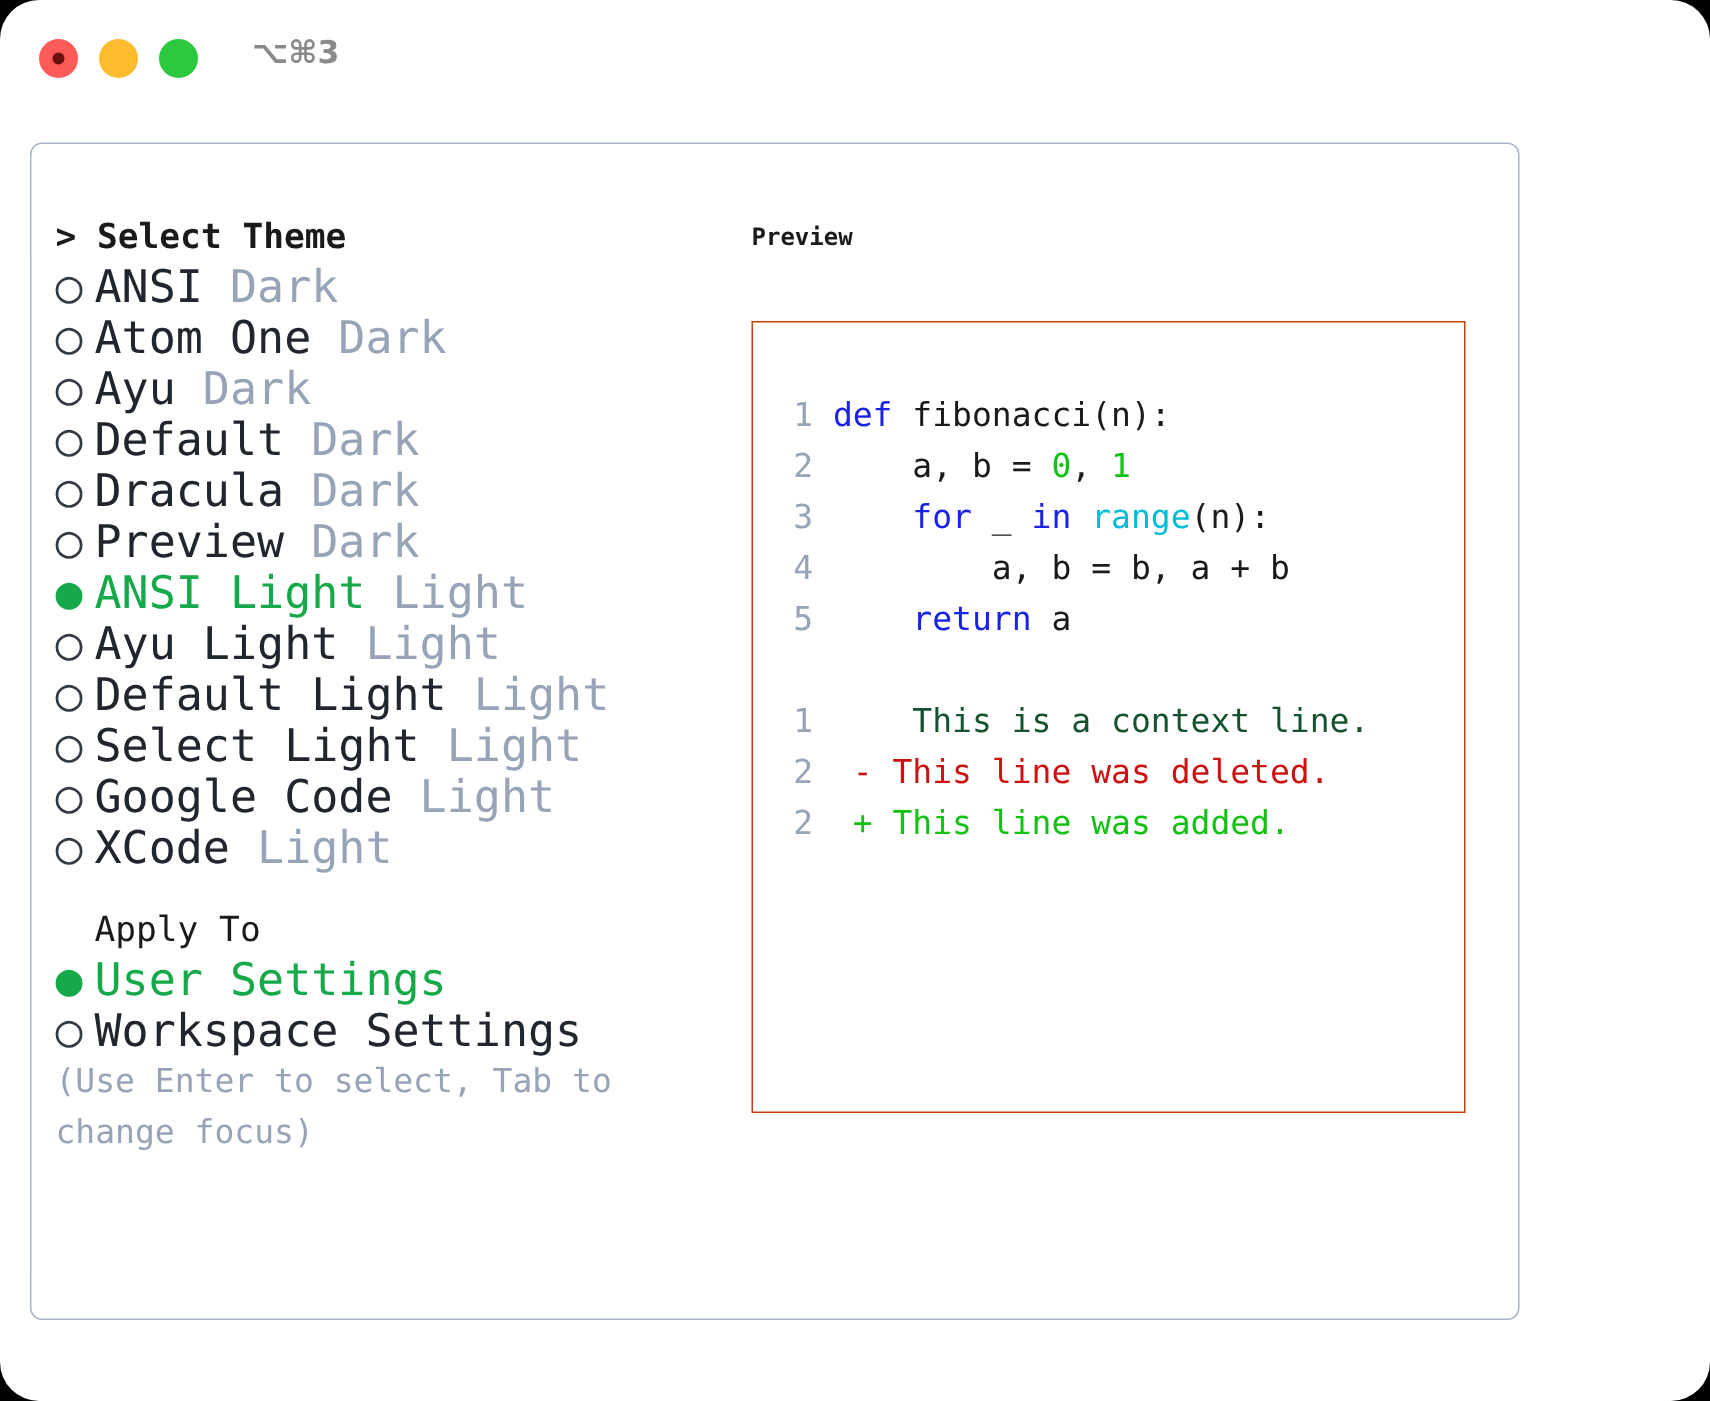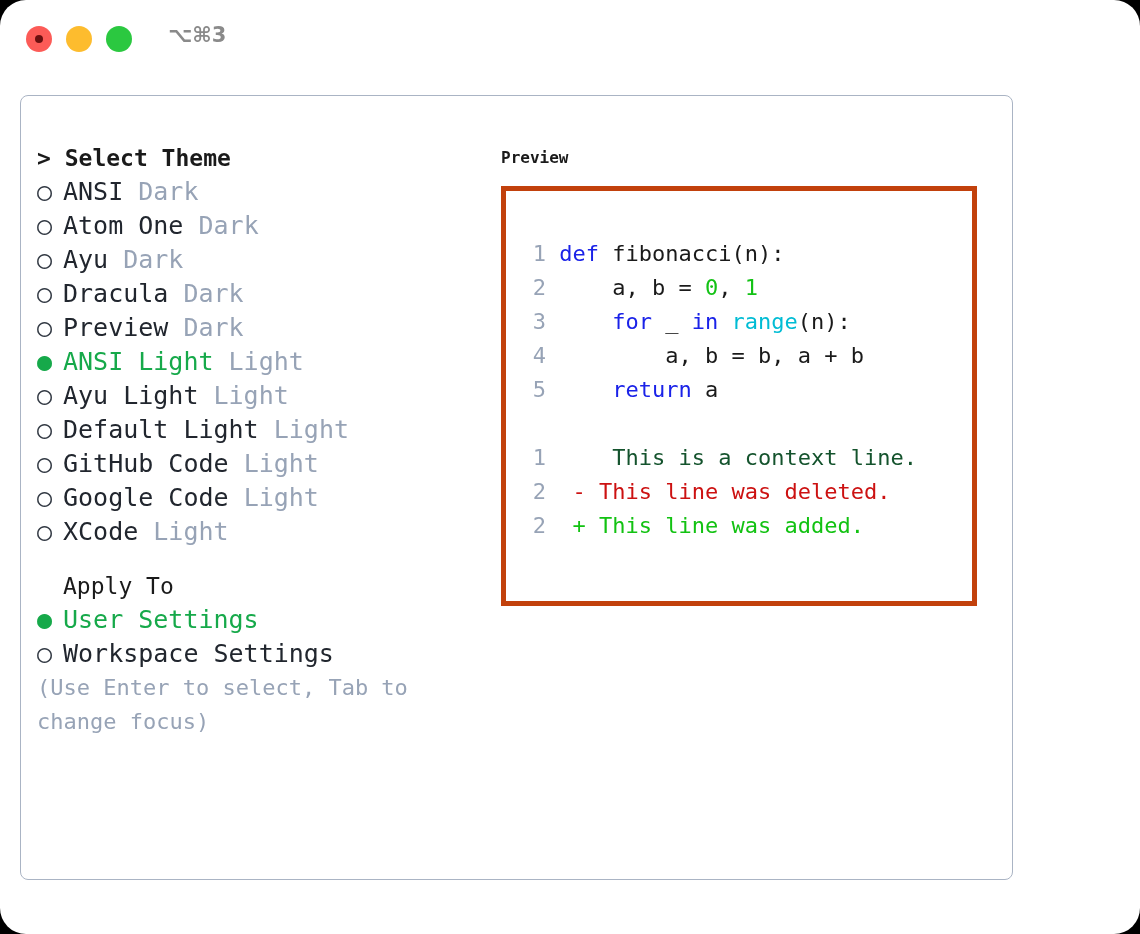--- a/index.html
+++ b/index.html
@@ -89,21 +89,21 @@
     line-height: 34px;
     white-space: pre;
   }
   .section-heading.plain {
     font-weight: normal;
     color: #1a1a1a;
   }
 
   .opt-row {
     display: block;
-    font-size: 25px;
+    font-size: 30px;
     line-height: 34px;
     color: #333a44;
     white-space: pre;
   }
   .marker {
     display: inline-block;
     width: 26px;
     color: #333a44;
   }
   .opt-row.selected .marker { color: #16a94a; }
@@ -129,24 +129,24 @@
     width: 490px;
   }
   #preview-heading {
     font-size: 16px;
     font-weight: bold;
     color: #1a1a1a;
     line-height: 34px;
     white-space: pre;
   }
   #preview-box {
-    margin-top: 11px;
+    margin-top: 39px;
     width: 476px;
-    height: 420px;
-    border: 5px solid #c2410c;
+    height: 528px;
+    border: 1px solid #c2410c;
     background: #ffffff;
     box-sizing: border-box;
     position: relative;
   }
   #code-area {
     position: absolute;
     left: 14px;
     top: 46px;
     font-size: 22px;
     line-height: 34px;
@@ -185,26 +185,27 @@
   <div id="panel">
 
     <div id="left-col">
 
       <div class="section-heading">&gt; Select Theme</div>
 
       <div id="theme-list">
           <div class="opt-row"><span class="marker">○</span><span class="opt-name">ANSI</span><span class="opt-suffix"> Dark</span></div>
           <div class="opt-row"><span class="marker">○</span><span class="opt-name">Atom One</span><span class="opt-suffix"> Dark</span></div>
           <div class="opt-row"><span class="marker">○</span><span class="opt-name">Ayu</span><span class="opt-suffix"> Dark</span></div>
+          <div class="opt-row"><span class="marker">○</span><span class="opt-name">Default</span><span class="opt-suffix"> Dark</span></div>
           <div class="opt-row"><span class="marker">○</span><span class="opt-name">Dracula</span><span class="opt-suffix"> Dark</span></div>
           <div class="opt-row"><span class="marker">○</span><span class="opt-name">Preview</span><span class="opt-suffix"> Dark</span></div>
           <div class="opt-row selected"><span class="marker">●</span><span class="opt-name">ANSI Light</span><span class="opt-suffix"> Light</span></div>
           <div class="opt-row"><span class="marker">○</span><span class="opt-name">Ayu Light</span><span class="opt-suffix"> Light</span></div>
           <div class="opt-row"><span class="marker">○</span><span class="opt-name">Default Light</span><span class="opt-suffix"> Light</span></div>
-          <div class="opt-row"><span class="marker">○</span><span class="opt-name">GitHub Code</span><span class="opt-suffix"> Light</span></div>
+          <div class="opt-row"><span class="marker">○</span><span class="opt-name">Select Light</span><span class="opt-suffix"> Light</span></div>
           <div class="opt-row"><span class="marker">○</span><span class="opt-name">Google Code</span><span class="opt-suffix"> Light</span></div>
           <div class="opt-row"><span class="marker">○</span><span class="opt-name">XCode</span><span class="opt-suffix"> Light</span></div>
         </div>
 
       <div id="apply-to-block">
         <div class="section-heading plain" id="apply-to-heading">Apply To</div>
         <div id="apply-to-list">
             <div class="opt-row selected"><span class="marker">●</span><span class="opt-name">User Settings</span></div>
             <div class="opt-row"><span class="marker">○</span><span class="opt-name">Workspace Settings</span></div>
           </div>

